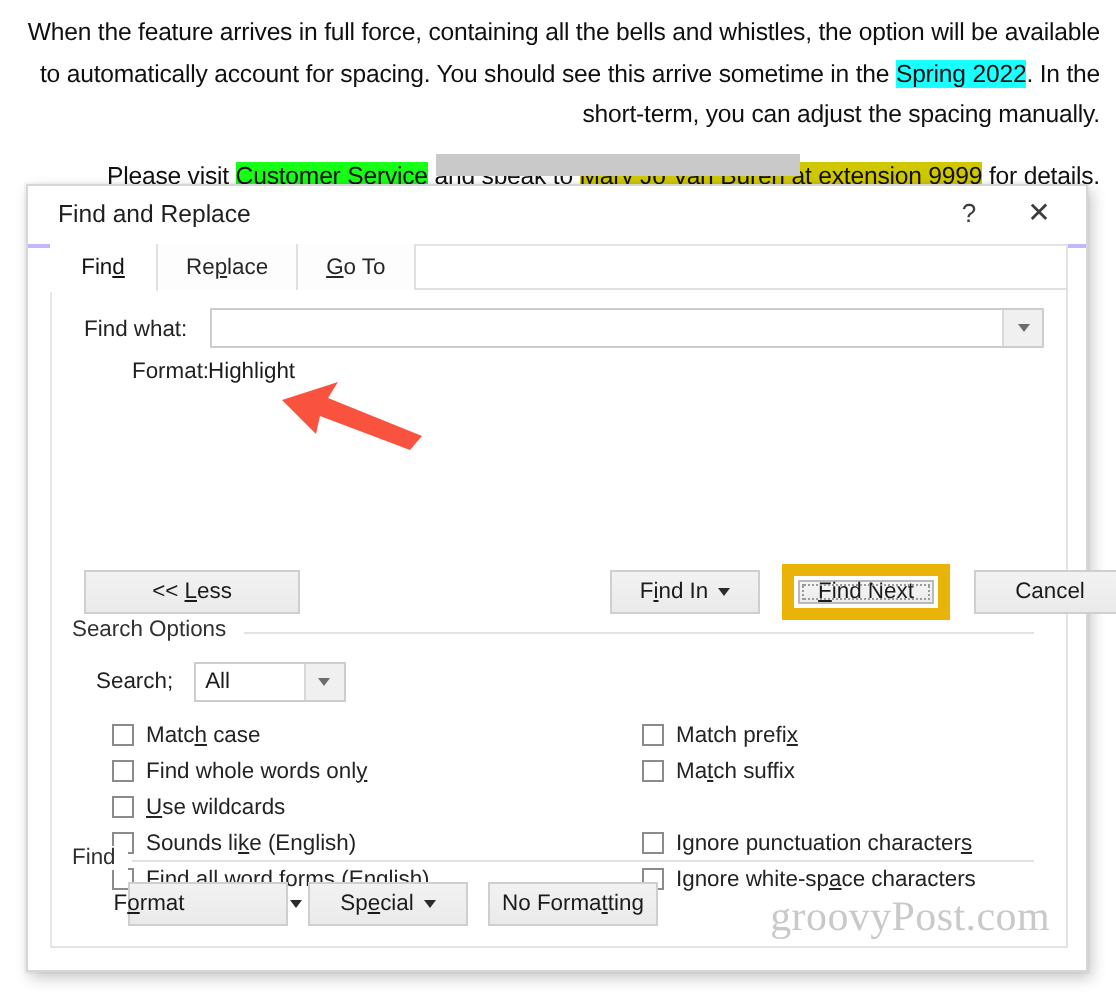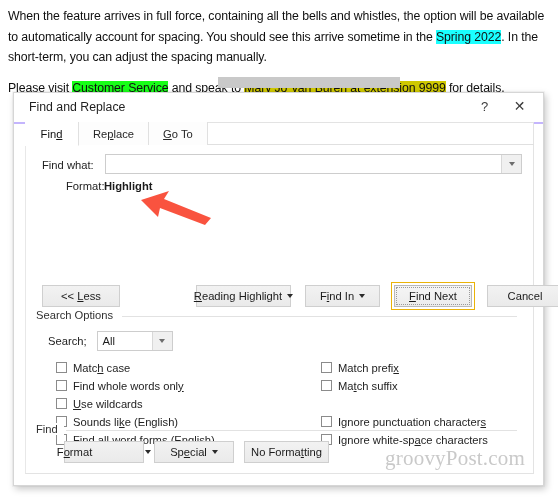--- a/index.html
+++ b/index.html
@@ -25,20 +25,21 @@
     padding: 6px 8px 0 8px;
     box-sizing: border-box;
     background: #ffffff;
   }
   .doc-para {
     font-size: 12.3px;
     line-height: 20.5px;
     color: #101010;
     margin: 0 0 10px 0;
     letter-spacing: -0.1px;
+    text-align: right;
   }
   .hl-cyan   { background: #1affff; }
   .hl-green  { background: #17ff17; }
   .hl-olive  { background: #cfc800; }
   .sel-bar {
     position: absolute;
     left: 218px;
     top: 77px;
     width: 182px;
     height: 11px;
@@ -132,21 +133,21 @@
   .tab .u { text-decoration: underline; }
 
   
   .row-label {
     position: absolute;
     font-size: 11.2px;
     color: #222222;
   }
   #find-what-label { left: 16px; top: 36px; }
   #format-label    { left: 16px; top: 57px; margin-left: 24px; }
-  #format-value    { left: 78px; top: 57px; color: #1b1b1b; font-weight: bold; }
+  #format-value    { left: 78px; top: 57px; color: #1b1b1b; }
 
   #find-what-combo {
     position: absolute;
     left: 79px;
     top: 31px;
     width: 417px;
     height: 20px;
     border: 1px solid #cdcdcd;
     background: #ffffff;
     box-sizing: border-box;
@@ -212,28 +213,28 @@
   }
   .btn .u { text-decoration: underline; }
   .btn .arrow {
     margin-left: 5px;
     width: 0; height: 0;
     border-left: 3.5px solid transparent;
     border-right: 3.5px solid transparent;
     border-top: 4px solid #2b2b2b;
     display: inline-block;
   }
-  #btn-less           { left: 16px;  top: 162px; width: 78px; }
+  #btn-less           { left: 16px;  top: 162px; width: 108px; }
   #btn-reading-hl     { left: 170px; top: 162px; width: 95px; }
   #btn-find-in        { left: 279px; top: 162px; width: 75px; }
   #btn-find-next-wrap {
     position: absolute;
     left: 365px; top: 159px;
     width: 84px; height: 28px;
-    border: 1px solid #eab308;
+    border: 6px solid #eab308;
     box-sizing: border-box;
     background: #ffffff;
     padding: 2px;
   }
   #btn-find-next {
     position: relative;
     left: 0; top: 0;
     width: 100%;
     height: 100%;
     border: 1px solid #b9b9b9;
@@ -392,24 +393,20 @@
     <span class="row-label" id="format-label">Format:</span>
     <span class="row-label" id="format-value">Highlight</span>
 
     <svg id="annotation-arrow" viewBox="0 0 72 34">
       <polygon points="0,9 28,0 23,8 70,27 64,34 19,17 17,26" fill="#f9533f"></polygon>
     </svg>
 
     <div class="btn" id="btn-less">
       <span>&lt;&lt; <span class="u">L</span>ess</span>
     </div>
-    <div class="btn" id="btn-reading-hl">
-      <span><span class="u">R</span>eading Highlight</span>
-        <span class="arrow"></span>
-    </div>
     <div class="btn" id="btn-find-in">
       <span>F<span class="u">i</span>nd In</span>
         <span class="arrow"></span>
     </div>
     <div id="btn-find-next-wrap">
       <div class="btn" id="btn-find-next">
         <span><span class="u">F</span>ind Next</span>
       </div>
     </div>
     <div class="btn" id="btn-cancel">Cancel</div>

